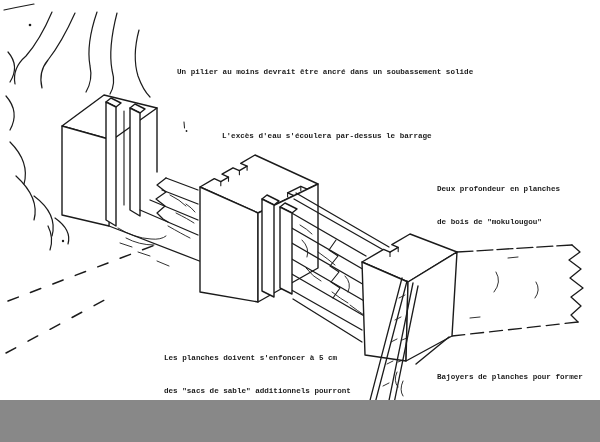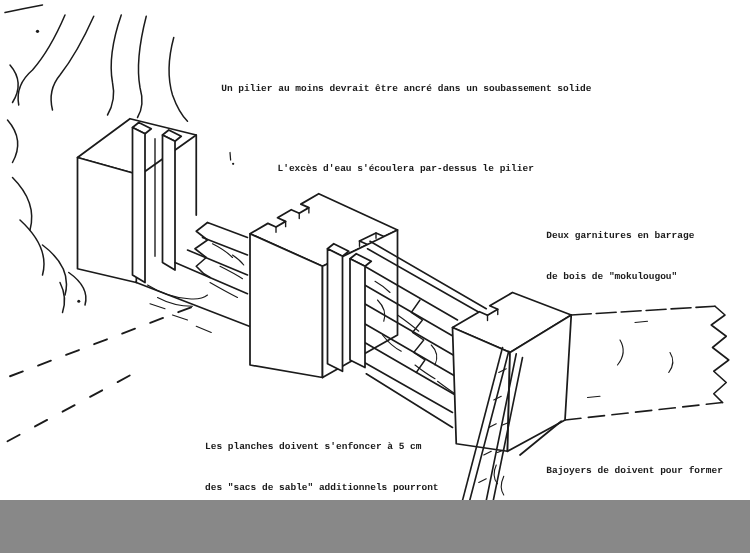--- a/index.html
+++ b/index.html
@@ -173,33 +173,33 @@
       <path d="M184,122 l0.5,6"></path>
       <circle cx="186.5" cy="131" r="0.9" fill="currentColor" stroke="none"></circle>
     </g>
   </svg>
 
   <div class="label" style="left:177px; top:45px">
     <div>Un pilier au moins devrait être ancré dans un soubassement solide</div>
   </div>
 
   <div class="label" style="left:222px; top:109px">
-    <div>L'excès d'eau s'écoulera par-dessus le pilier</div>
+    <div>L'excès d'eau s'écoulera par-dessus le barrage</div>
   </div>
 
   <div class="label" style="left:437px; top:162px">
-    <div>Deux garnitures en barrage</div>
+    <div>Deux profondeur en planches</div>
     <div>de bois de "mokulougou"</div>
   </div>
 
 
   <div class="label" style="left:164px; top:331px">
     <div>Les planches doivent s'enfoncer à 5 cm</div>
     <div>des "sacs de sable" additionnels pourront</div>
     
   </div>
 
   <div class="label" style="left:437px; top:350px">
-    <div>Bajoyers de doivent pour former</div>
+    <div>Bajoyers de planches pour former</div>
     <div>de levée de terre naturelle</div>
   </div>
 
 </div>
 
 </body></html>

